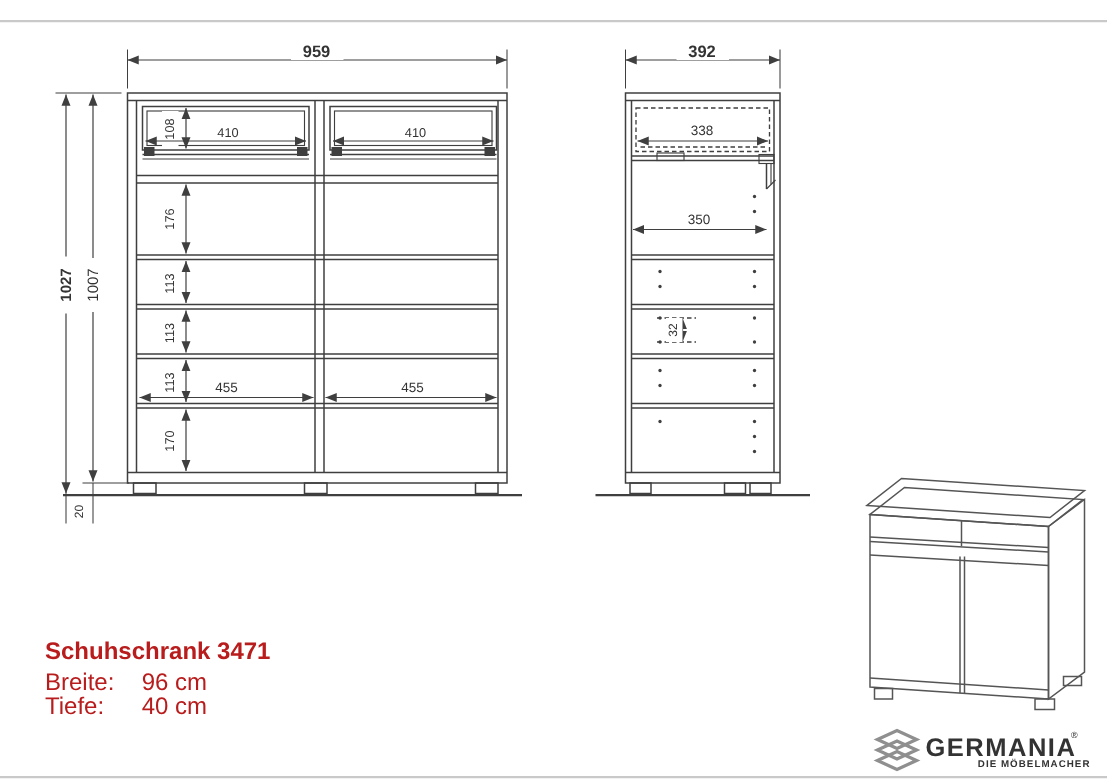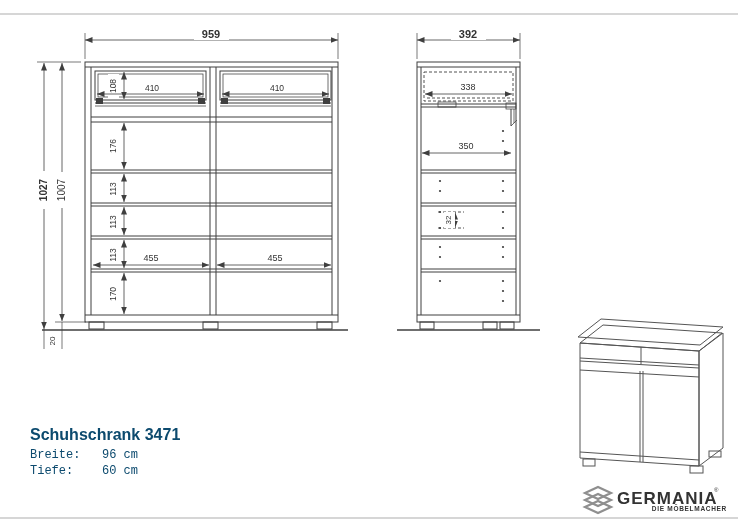--- a/index.html
+++ b/index.html
@@ -11,23 +11,23 @@
   .thin{stroke:#3f3f3f;stroke-width:0.75;fill:none;}
   .dim{stroke:#3f3f3f;stroke-width:0.8;fill:none;marker-start:url(#ar);marker-end:url(#ar);}
   .ext{stroke:#3f3f3f;stroke-width:0.7;fill:none;}
   .dash{stroke:#3f3f3f;stroke-width:0.9;fill:none;stroke-dasharray:3 2;}
   .bg{fill:#ffffff;}
   .dimtxt{font-size:8.5px;}
   .dimtxt-m{font-size:9px;}
   .dimtxt-b{font-size:11px;font-weight:bold;}
   .border-line{stroke:#c9c9c9;stroke-width:1.5;}
   .gray{stroke:#8f8f8f;fill:none;}
-  .product{position:absolute;left:30px;top:426px;color:#0c4a6e;}
+  .product{position:absolute;left:30px;top:426px;color:#b91c1c;}
   .product .title{font-size:16px;font-weight:bold;margin-bottom:4px;}
-  .spec-row{font-size:12px;line-height:15.5px;font-family:Liberation Mono, monospace;}
+  .spec-row{font-size:16px;line-height:15.5px;}
   .spec-label{display:inline-block;width:58px;}
   .spec-value{display:inline-block;width:50px;text-align:right;}
 </style>
 </head>
 <body>
 
 <div class="canvas">
 <svg width="738" height="522" viewBox="0 0 738 522">
   <defs>
     <marker id="ar" markerWidth="9" markerHeight="8" refX="7.5" refY="4" orient="auto-start-reverse" markerUnits="userSpaceOnUse">
@@ -248,16 +248,16 @@
     <text x="727" y="511" text-anchor="end" font-size="6.5" font-weight="bold" letter-spacing="0.7" fill="#6f6f6f">DIE MÖBELMACHER</text>
   </g>
 </svg>
 
   <div class="product">
     <div class="title">Schuhschrank 3471</div>
     <div class="spec-row">
       <span class="spec-label">Breite:</span><span class="spec-value">96 cm</span>
     </div>
     <div class="spec-row">
-      <span class="spec-label">Tiefe:</span><span class="spec-value">60 cm</span>
+      <span class="spec-label">Tiefe:</span><span class="spec-value">40 cm</span>
     </div>
   </div>
 </div>
 
 </body></html>

